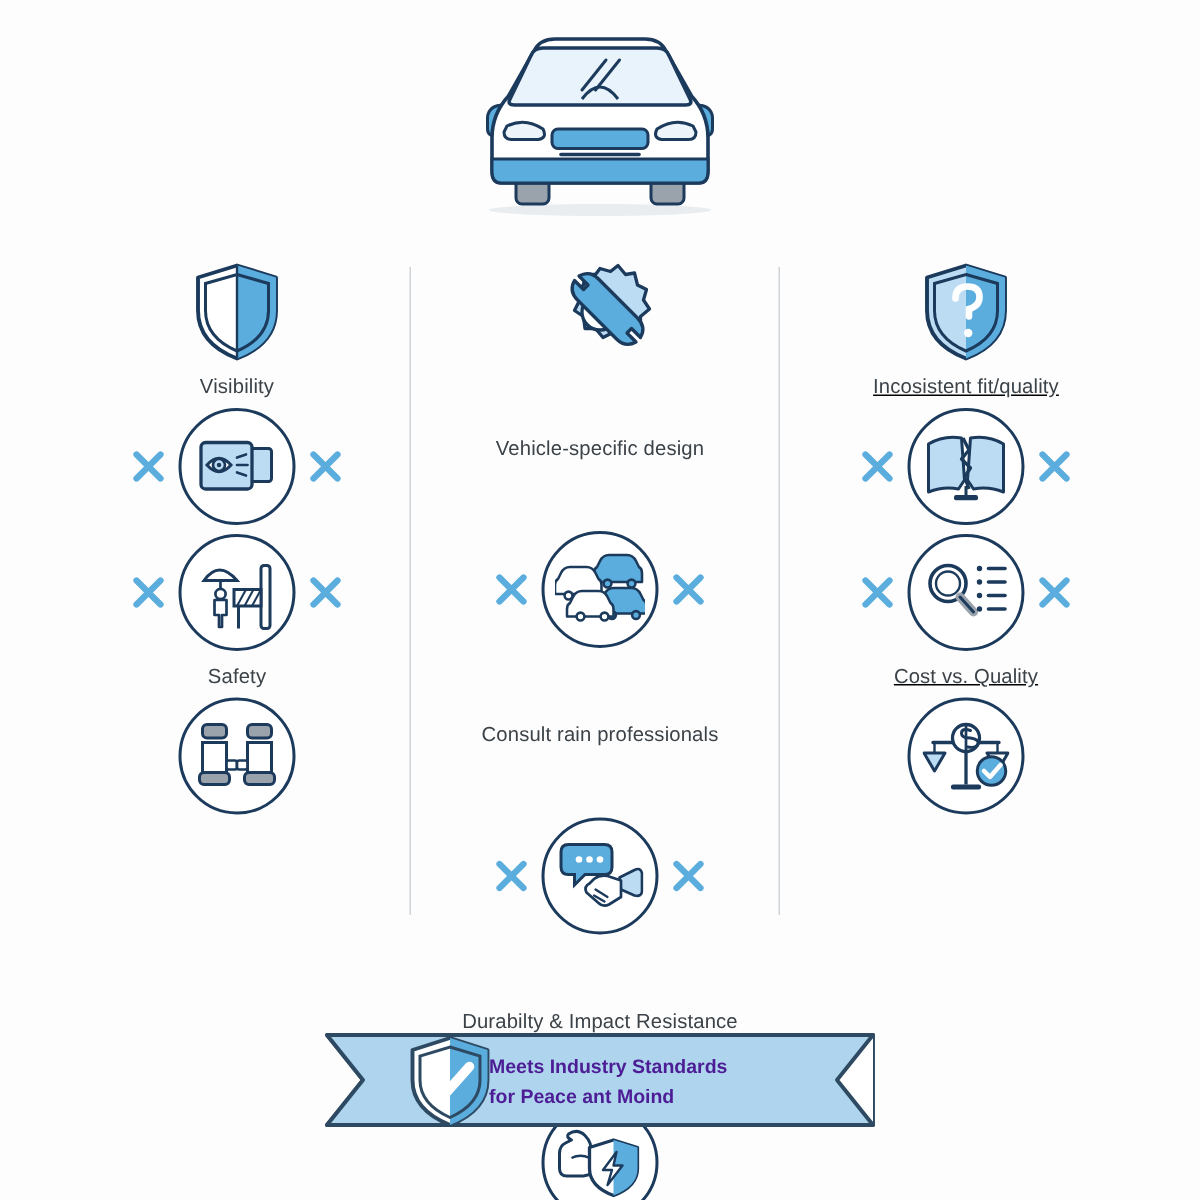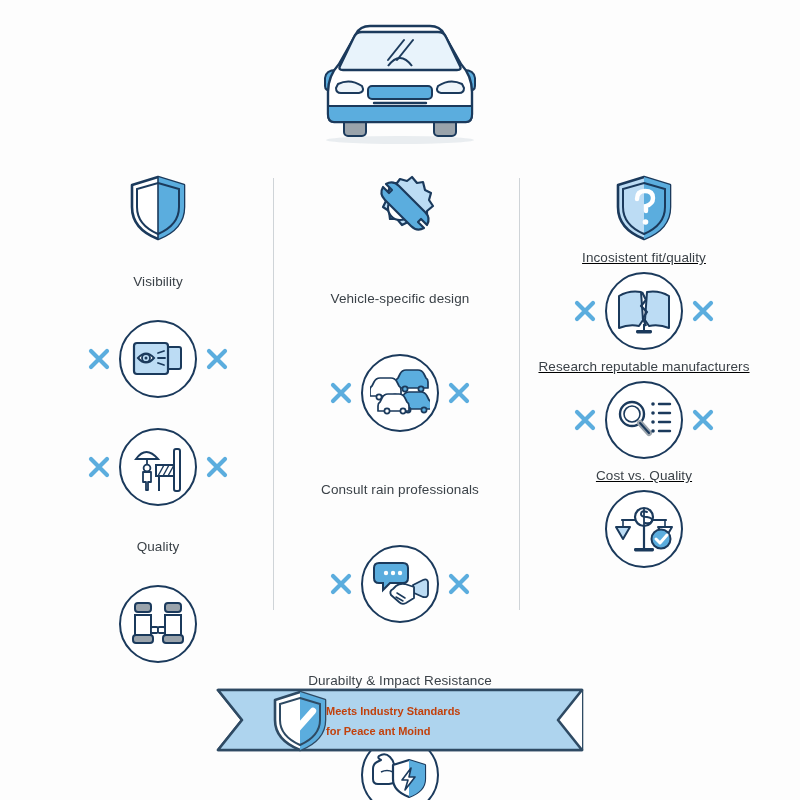--- a/index.html
+++ b/index.html
@@ -35,21 +35,21 @@
 
   
   .col {
     position: absolute;
     top: 172px;
     width: 250px;
     display: flex;
     flex-direction: column;
     align-items: center;
   }
-  .col.c1 { left: 33px; gap: 24px; }
+  .col.c1 { left: 33px; }
   .col.c2 { left: 275px; gap: 41px; }
   .col.c3 { left: 519px; text-decoration: underline; }
 
   
   .head-icon {
     width: 72px; height: 72px;
     display: flex; align-items: center; justify-content: center;
   }
 
   .label {
@@ -92,23 +92,23 @@
   
   .banner {
     position: absolute;
     left: 216px; top: 688px;
     width: 368px; height: 64px;
   }
   .banner-text {
     position: absolute;
     left: 110px; top: 13px;
     width: 230px;
-    font-size: 11px;
+    font-size: 13px;
     font-weight: bold;
-    color: #c2410c;
+    color: #4c1d95;
     line-height: 20px;
     white-space: pre-line;
   }
   .banner-shield {
     position: absolute;
     left: 54px; top: 2px;
     width: 60px; height: 62px;
   }
 </style>
 </head>
@@ -198,21 +198,21 @@
           <line x1="29" y1="35" x2="29" y2="50" stroke="#1b3a5c" stroke-width="2"></line>
         </svg>
       </div>
       <span class="xmark right">
         <svg viewBox="0 0 22 22" width="22" height="22">
             <path d="M3 3 L19 19 M19 3 L3 19" stroke="#5badde" stroke-width="4.2" stroke-linecap="round"></path>
           </svg>
       </span>
     </div>
 
-    <div class="label">Quality</div>
+    <div class="label">Safety</div>
 
     <div class="icon-row">
       <div class="circle plain">
         <svg viewBox="0 0 56 50" width="56" height="50">
           <rect x="5" y="4" width="16" height="9" rx="3" fill="#9aa3ab" stroke="#1b3a5c" stroke-width="2"></rect>
           <rect x="35" y="4" width="16" height="9" rx="3" fill="#9aa3ab" stroke="#1b3a5c" stroke-width="2"></rect>
           <path d="M5 16 l16 0 l0 20 l-16 0 z" fill="#ffffff" stroke="#1b3a5c" stroke-width="2"></path>
           <path d="M35 16 l16 0 l0 20 l-16 0 z" fill="#ffffff" stroke="#1b3a5c" stroke-width="2"></path>
           <rect x="3" y="36" width="20" height="8" rx="3" fill="#9aa3ab" stroke="#1b3a5c" stroke-width="2"></rect>
           <rect x="33" y="36" width="20" height="8" rx="3" fill="#9aa3ab" stroke="#1b3a5c" stroke-width="2"></rect>
@@ -336,21 +336,20 @@
           <rect x="21" y="44" width="16" height="3.5" rx="1.4" fill="#1b3a5c"></rect>
         </svg>
       </div>
       <span class="xmark right">
         <svg viewBox="0 0 22 22" width="22" height="22">
             <path d="M3 3 L19 19 M19 3 L3 19" stroke="#5badde" stroke-width="4.2" stroke-linecap="round"></path>
           </svg>
       </span>
     </div>
 
-    <div class="label">Research reputable manufacturers</div>
 
     <div class="icon-row">
       <span class="xmark left">
         <svg viewBox="0 0 22 22" width="22" height="22">
             <path d="M3 3 L19 19 M19 3 L3 19" stroke="#5badde" stroke-width="4.2" stroke-linecap="round"></path>
           </svg>
       </span>
       <div class="circle">
         <svg viewBox="0 0 58 48" width="58" height="48">
           <circle cx="17" cy="18" r="12" fill="#ffffff" stroke="#1b3a5c" stroke-width="2.4"></circle>

